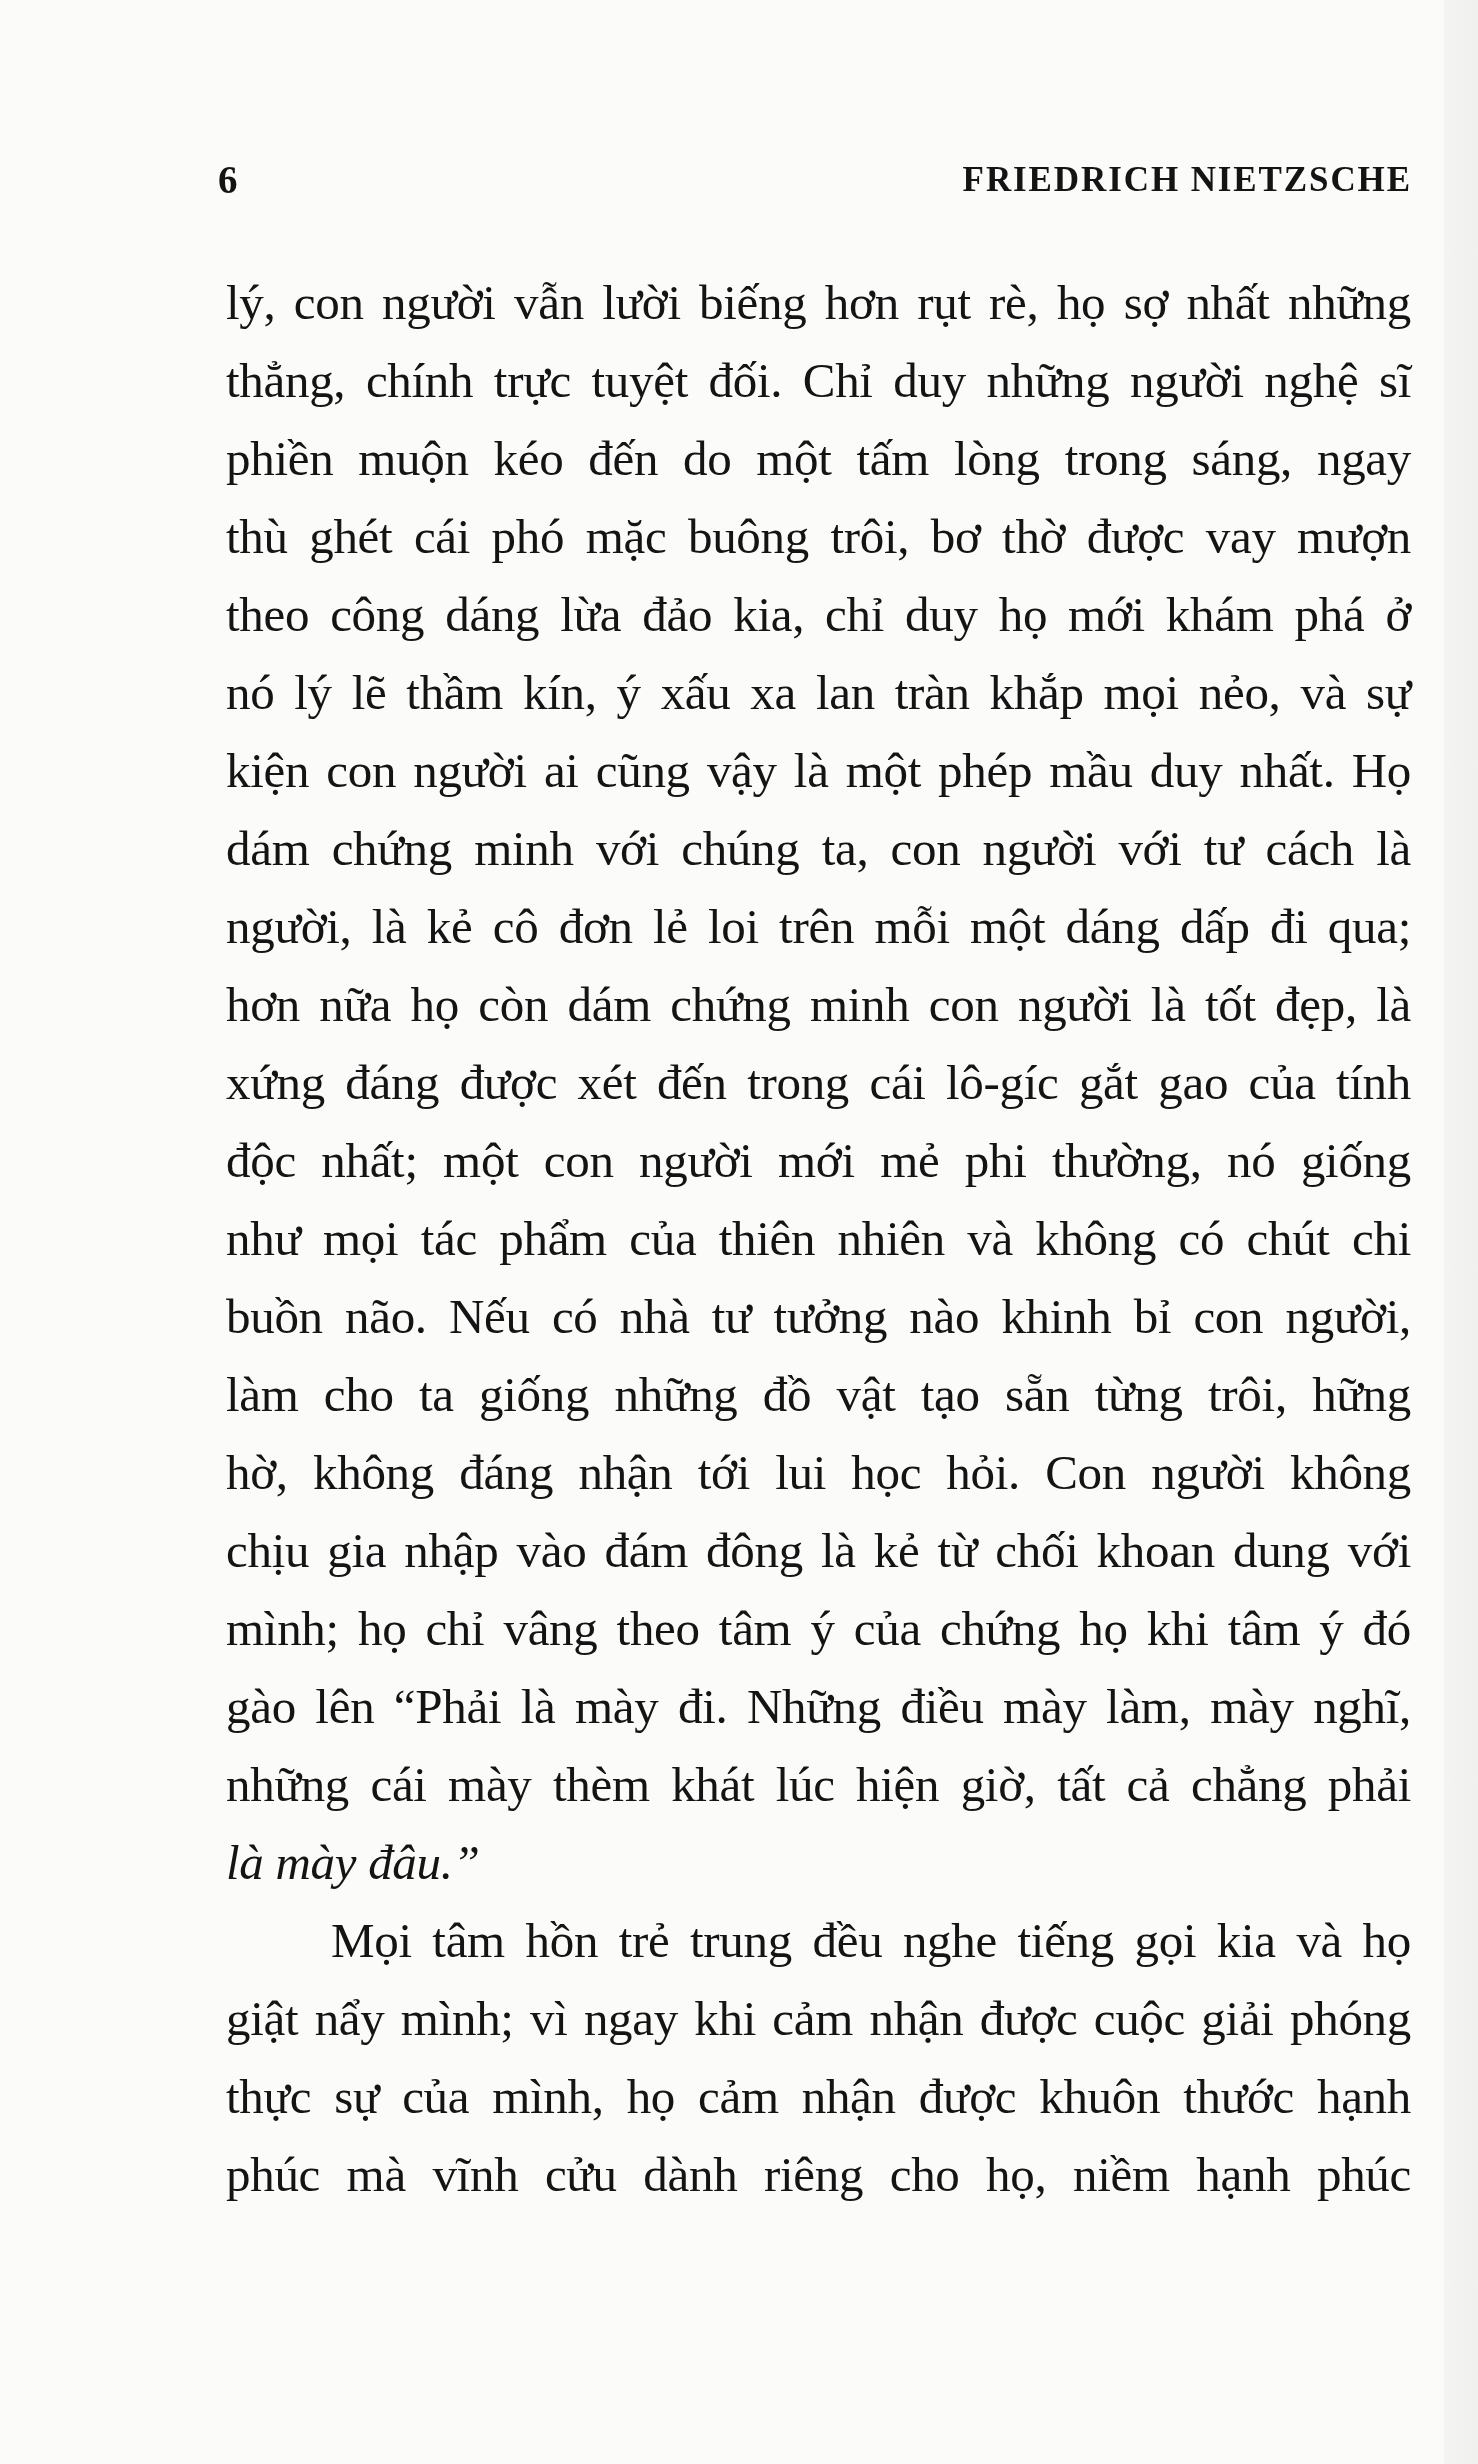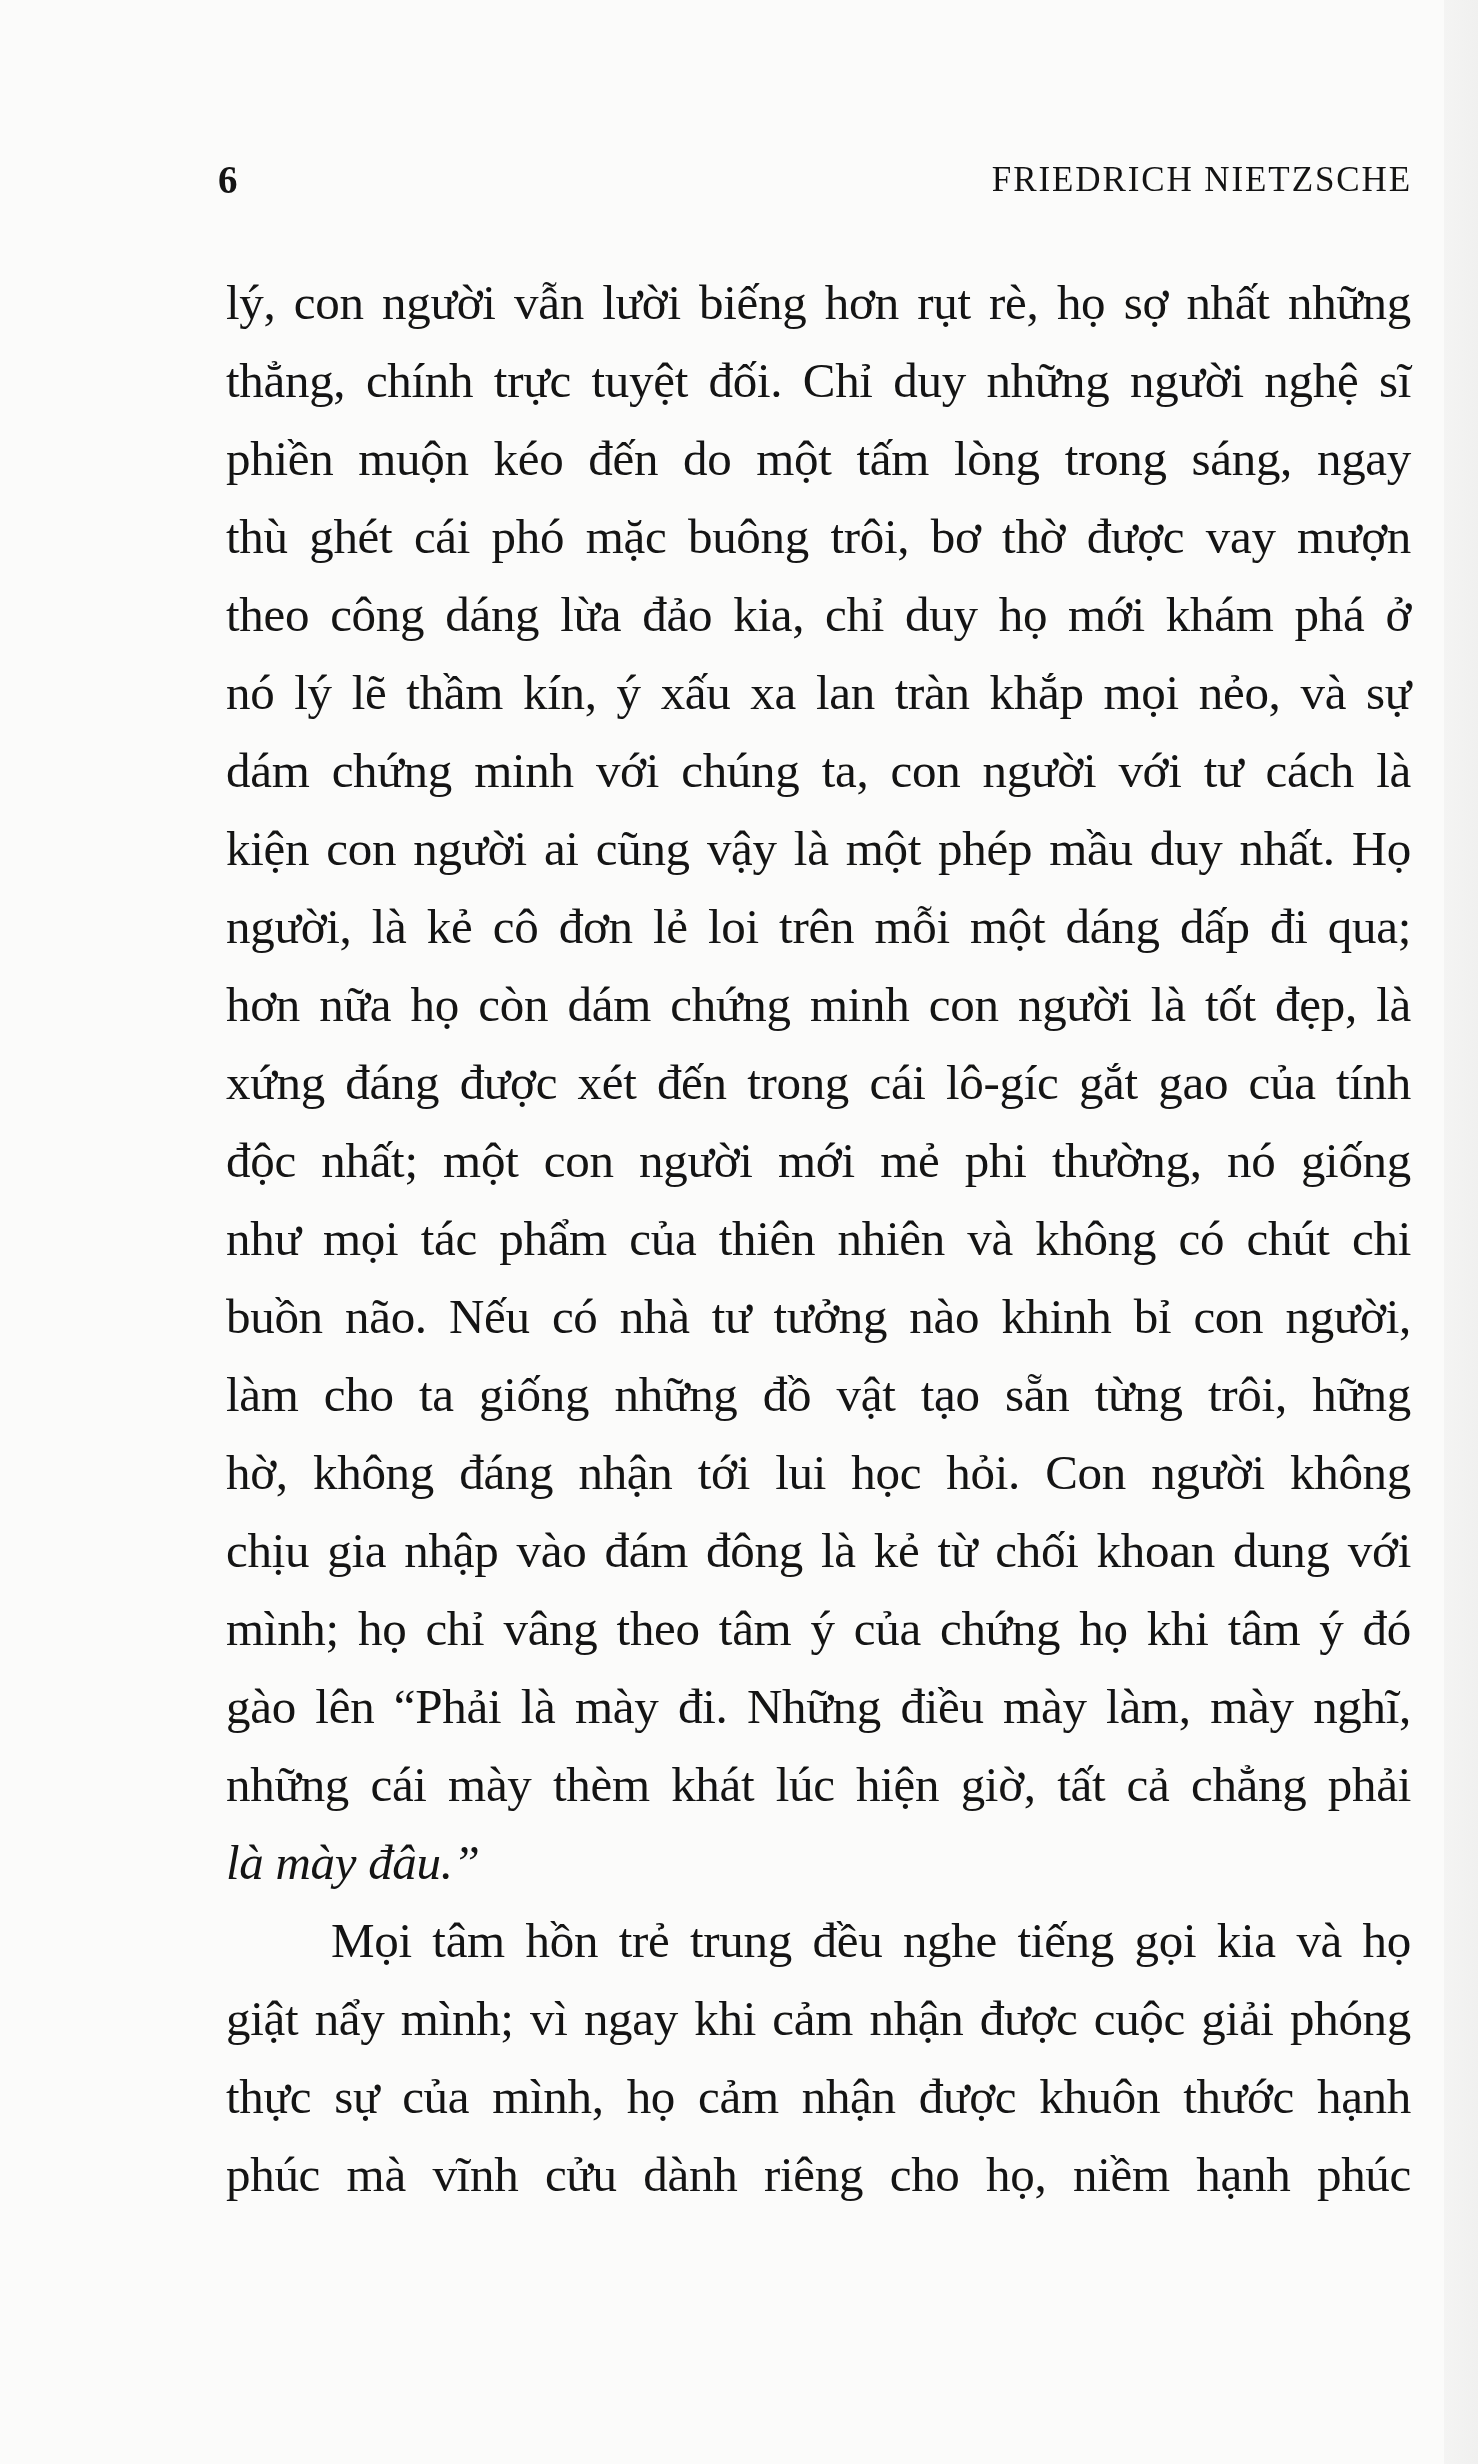--- a/index.html
+++ b/index.html
@@ -38,21 +38,21 @@
       line-height: 49px;
       font-weight: 600;
     }
     .running-title {
       position: absolute;
       right: 0;
       top: 0;
       font-size: 35px;
       line-height: 49px;
       letter-spacing: 1.9px;
-      font-weight: 400;
+      font-weight: 700;
     }
     .body-text {
       position: absolute;
       top: 264px;
       left: 190px;
       width: 1221px;
     }
     .line {
       display: block;
       font-size: 49px;
@@ -82,22 +82,22 @@
   <span class="running-title">FRIEDRICH NIETZSCHE</span>
 </div>
 
 <div class="body-text">
   <span class="line">lý, con người vẫn lười biếng hơn rụt rè, họ sợ nhất những</span>
   <span class="line">thẳng, chính trực tuyệt đối. Chỉ duy những người nghệ sĩ</span>
   <span class="line">phiền muộn kéo đến do một tấm lòng trong sáng, ngay</span>
   <span class="line">thù ghét cái phó mặc buông trôi, bơ thờ được vay mượn</span>
   <span class="line">theo công dáng lừa đảo kia, chỉ duy họ mới khám phá ở</span>
   <span class="line">nó lý lẽ thầm kín, ý xấu xa lan tràn khắp mọi nẻo, và sự</span>
+  <span class="line">kiện con người ai cũng vậy là một phép mầu duy nhất. Họ</span>
   <span class="line">dám chứng minh với chúng ta, con người với tư cách là</span>
-  <span class="line">kiện con người ai cũng vậy là một phép mầu duy nhất. Họ</span>
   <span class="line">người, là kẻ cô đơn lẻ loi trên mỗi một dáng dấp đi qua;</span>
   <span class="line">hơn nữa họ còn dám chứng minh con người là tốt đẹp, là</span>
   <span class="line">xứng đáng được xét đến trong cái lô-gíc gắt gao của tính</span>
   <span class="line">độc nhất; một con người mới mẻ phi thường, nó giống</span>
   <span class="line">như mọi tác phẩm của thiên nhiên và không có chút chi</span>
   <span class="line">buồn não. Nếu có nhà tư tưởng nào khinh bỉ con người,</span>
   <span class="line">làm cho ta giống những đồ vật tạo sẵn từng trôi, hững</span>
   <span class="line">hờ, không đáng nhận tới lui học hỏi. Con người không</span>
   <span class="line">chịu gia nhập vào đám đông là kẻ từ chối khoan dung với</span>
   <span class="line">mình; họ chỉ vâng theo tâm ý của chứng họ khi tâm ý đó</span>

